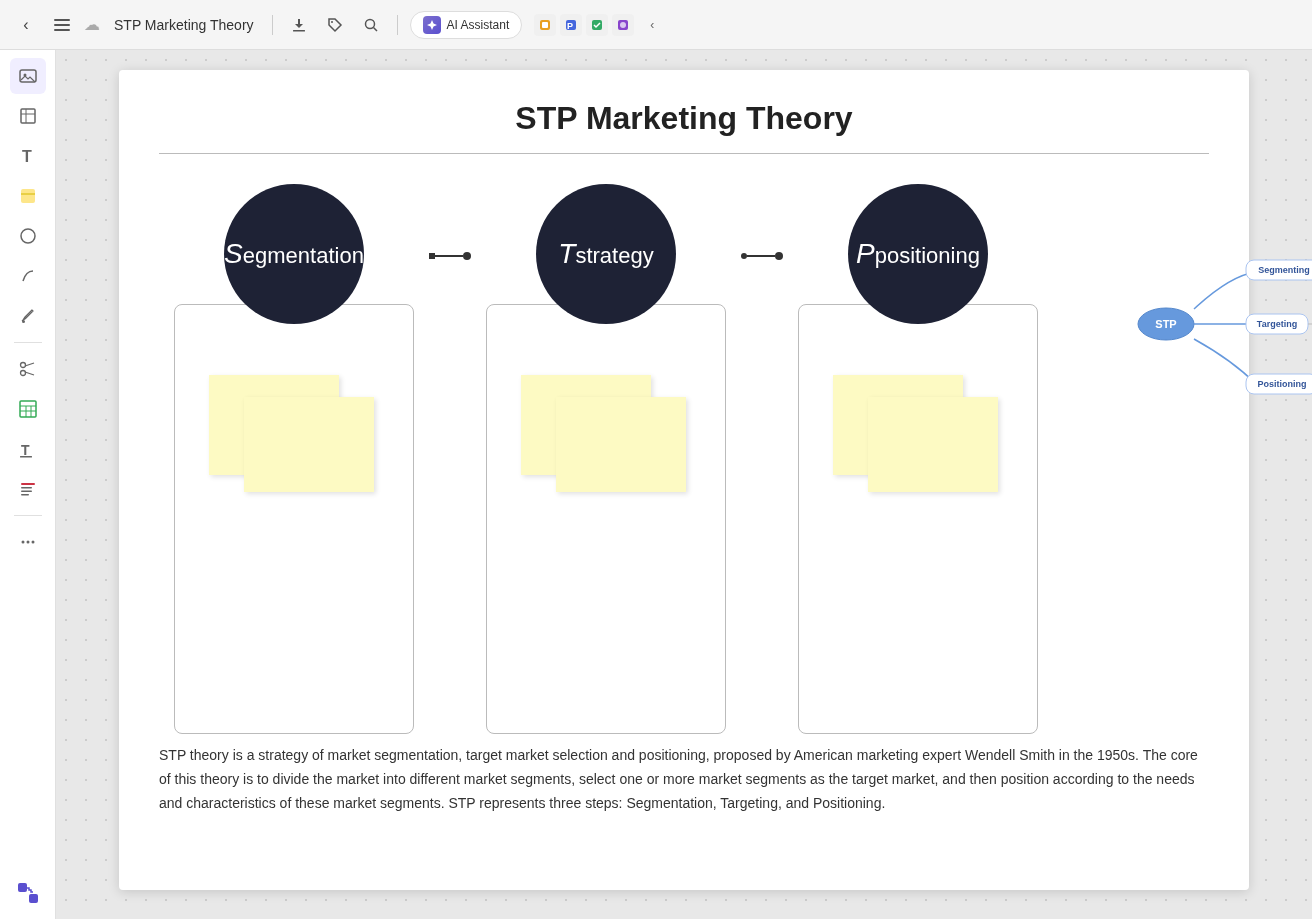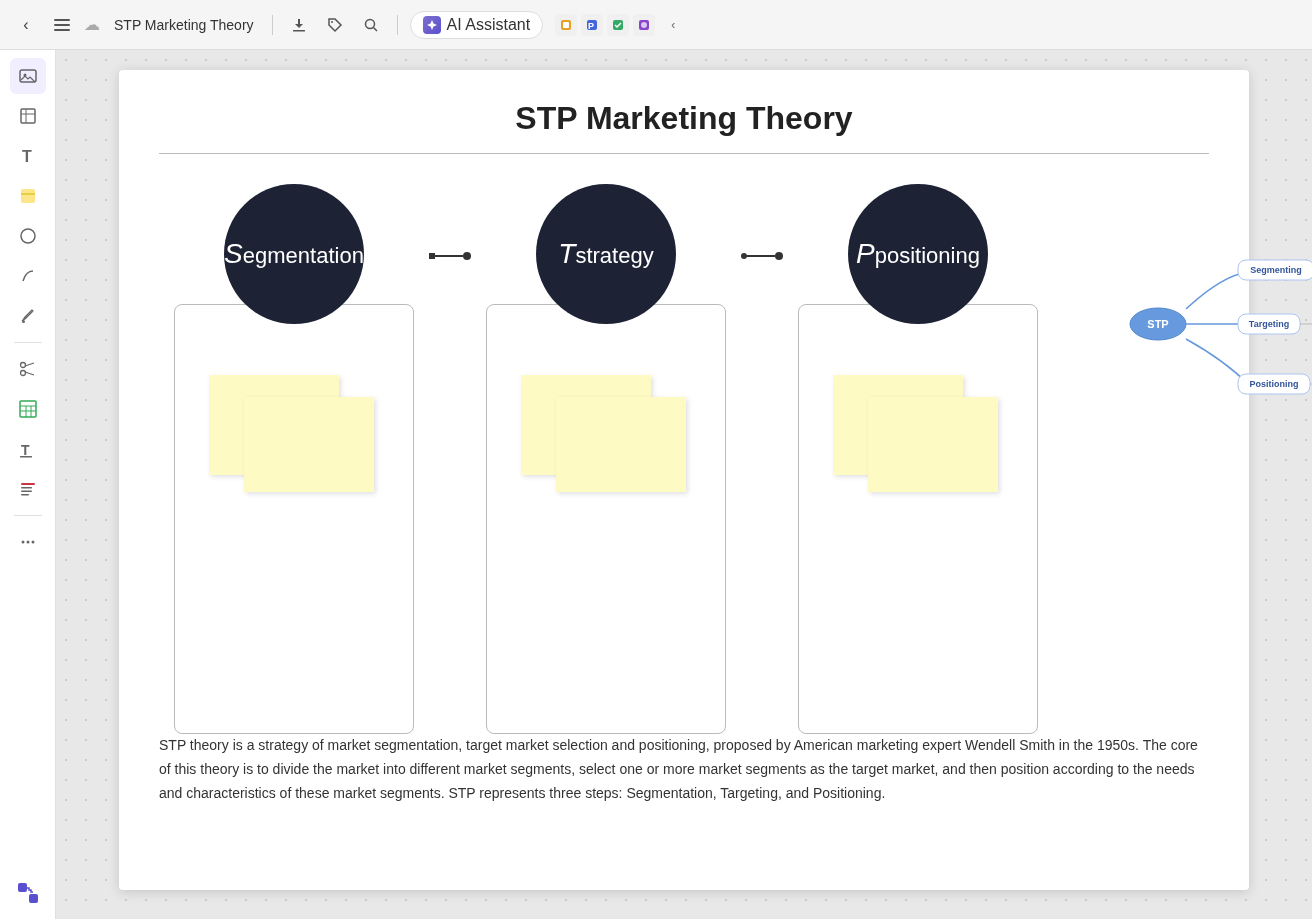--- a/index.html
+++ b/index.html
@@ -49,21 +49,21 @@
       margin: 0 4px;
     }
     .ai-assistant-btn {
       display: flex;
       align-items: center;
       gap: 6px;
       background: white;
       border: 1px solid #ddd;
       border-radius: 20px;
       padding: 4px 12px;
-      font-size: 16px;
+      font-size: 12px;
       cursor: pointer;
       color: #333;
     }
     .ai-icon {
       width: 18px;
       height: 18px;
       background: linear-gradient(135deg, #667eea, #764ba2);
       border-radius: 4px;
     }
     .plugin-icons {
@@ -245,20 +245,21 @@
     .mindmap-svg {
       width: 310px;
       height: 280px;
     }
 
     
     .doc-description {
       font-size: 14px;
       line-height: 1.7;
       color: #333;
+      margin-top: 10px;
     }
   </style>
 </head>
 <body>
 
 <div class="toolbar">
   <button class="toolbar-btn">‹</button>
   <button class="toolbar-btn">
     <svg width="16" height="16" viewBox="0 0 16 16" fill="none">
       <rect y="2" width="16" height="2" rx="1" fill="#555"></rect>
@@ -419,21 +420,21 @@
         </svg>
       </div>
     </div>
   </div>
 
   <div class="canvas-area">
     <div class="document">
       <h1 class="doc-title">STP Marketing Theory</h1>
       <hr class="doc-divider">
 
-      <div style="display:flex; align-items:flex-start; gap:20px;">
+      <div style="display:flex; align-items:flex-start; gap:28px;">
 
         <div style="display:flex; align-items:flex-start; flex:1;">
 
           <div class="stp-col">
             <div class="stp-circle">
               <span><span class="first-letter">S</span><span>egmentation</span></span>
             </div>
             <div class="stp-card">
               <div style="height:16px;"></div>
               <div class="sticky-overlap-group">

